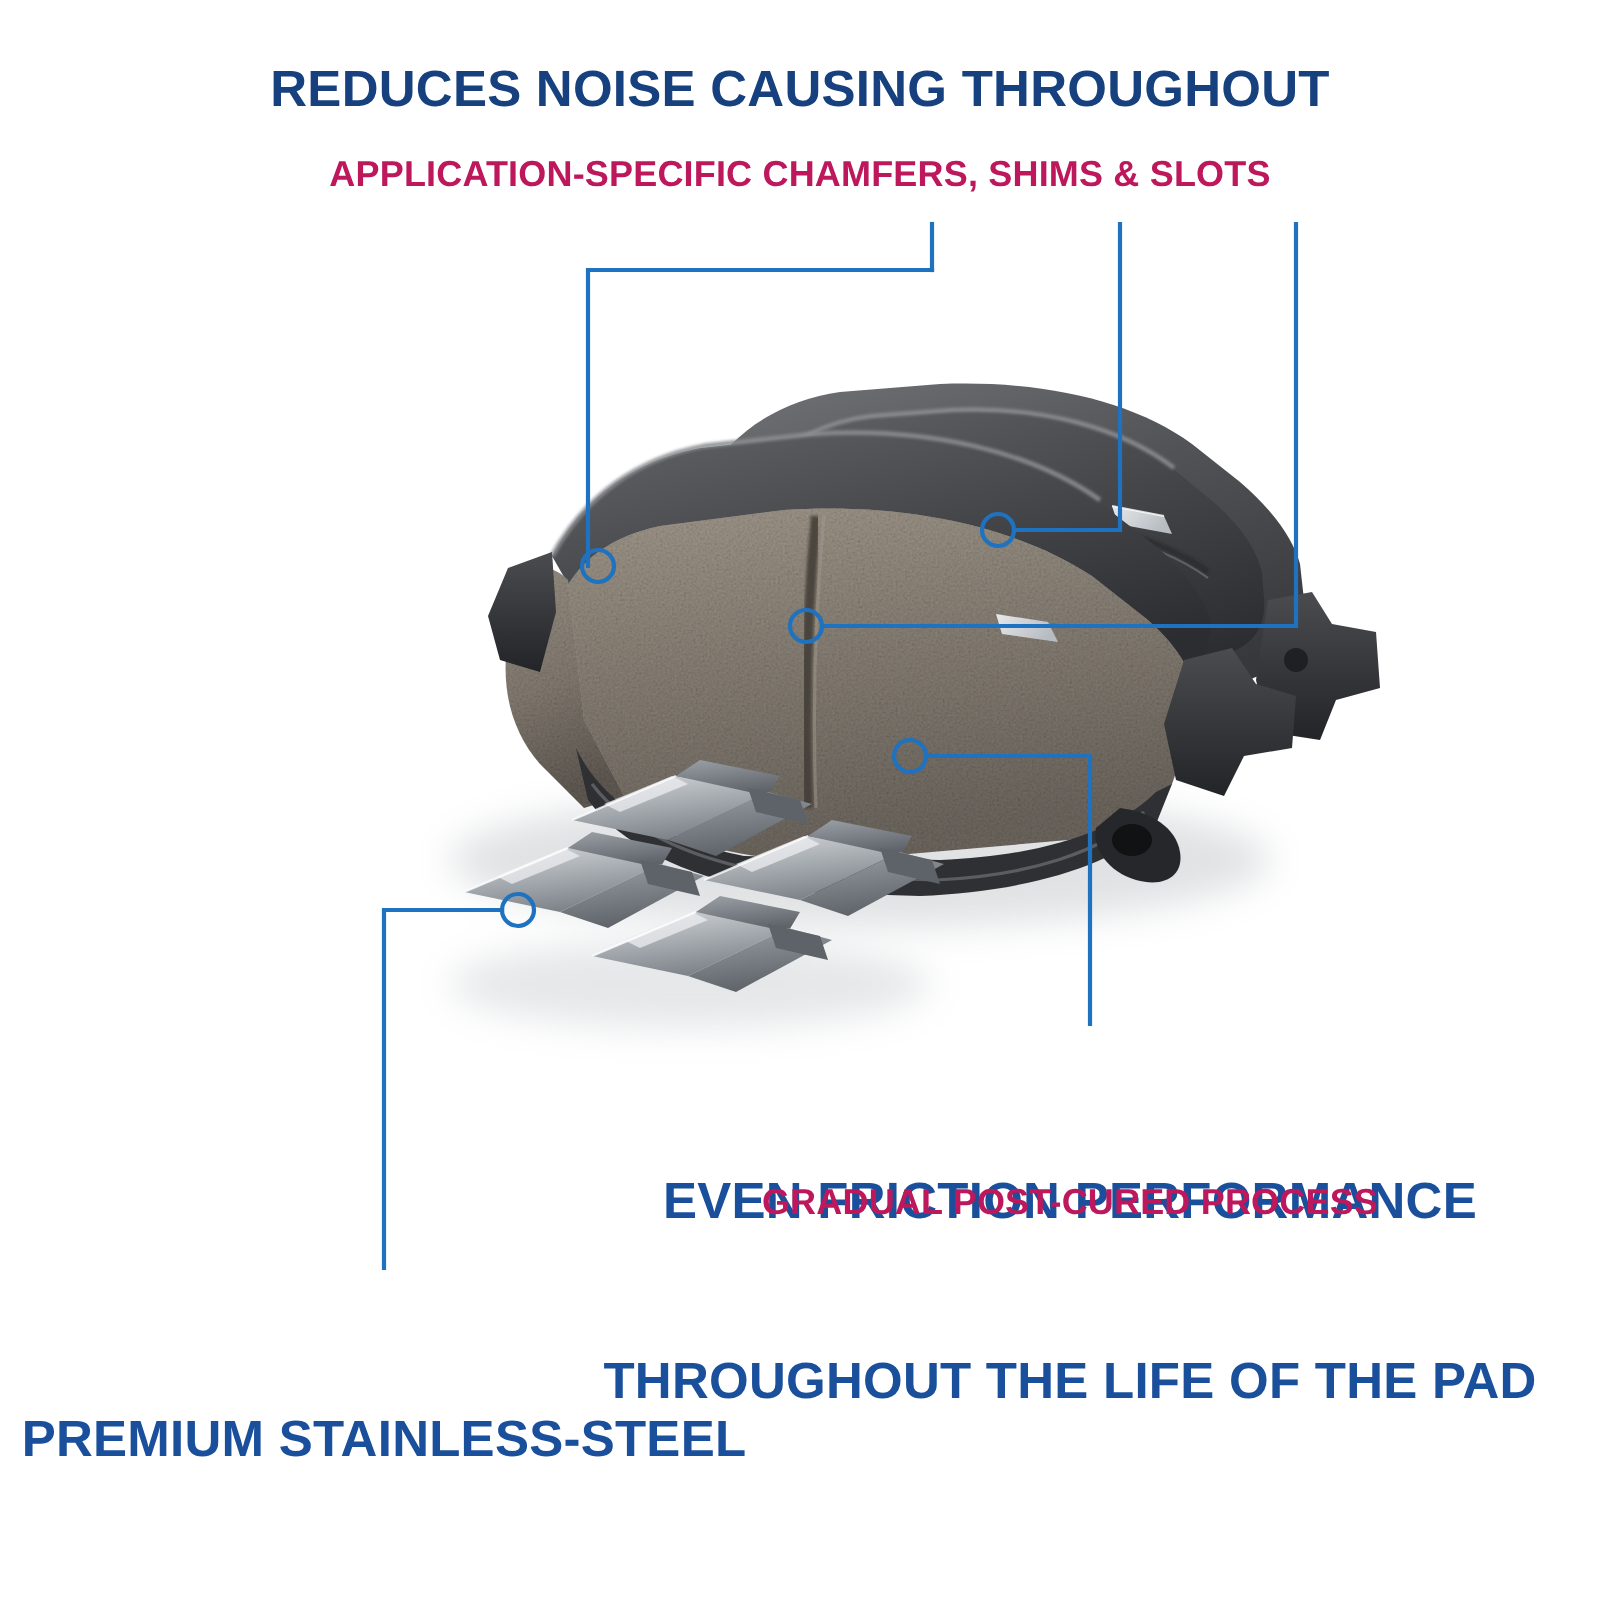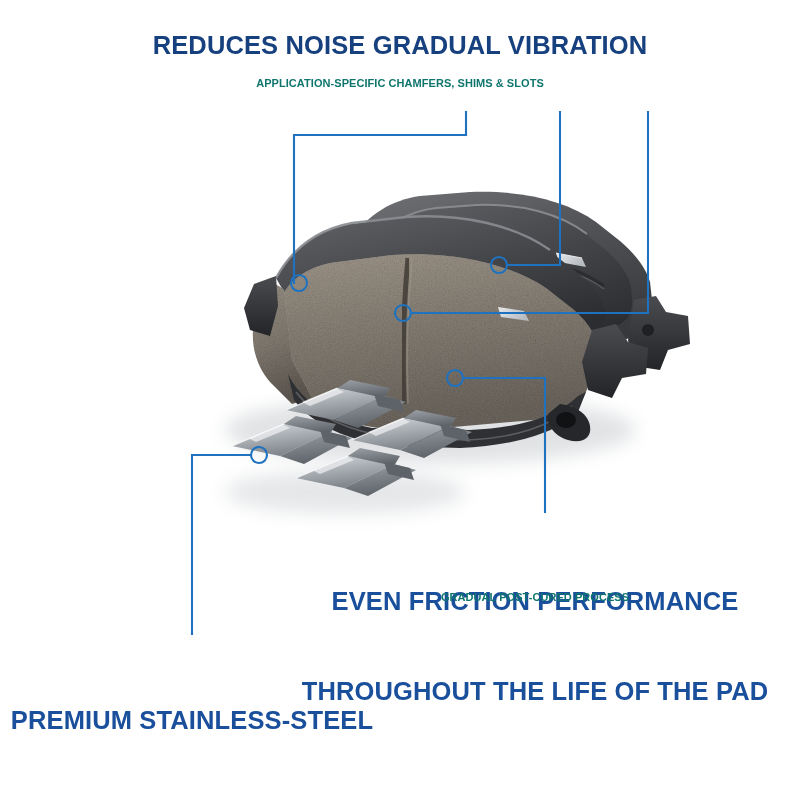--- a/index.html
+++ b/index.html
@@ -13,21 +13,21 @@
   #stage { position:absolute; inset:0; width:800px; height:800px; }
 
   
   .txt { position:absolute; text-align:center; white-space:pre; letter-spacing:.01em; }
   .headline {
     font-weight:700; color:#1a4f9c; font-size:25.5px;
     letter-spacing:.005em;
   }
   .headline.dark { color:#16407e; }
   .subhead {
-    font-weight:700; color:#0f766e; font-size:11px; letter-spacing:.005em;
+    font-weight:700; color:#be185d; font-size:18px; letter-spacing:.005em;
   }
   #t-top-head   { left:0; width:800px; top:31px; }
   #t-top-sub    { left:0; width:800px; top:77px; }
   #t-mid-head   { left:255px; width:560px; top:526px; line-height:30px; }
   #t-mid-sub    { left:255px; width:560px; top:591px; }
   #t-left-head  { left:-18px; width:420px; top:645px; line-height:30px; }
 
   
   #callouts { position:absolute; left:0; top:0; width:800px; height:800px; }
 
@@ -252,21 +252,21 @@
     </g>
     <g fill="none" stroke="#1f72bf" stroke-width="2.1">
       <circle cx="299" cy="283" r="8"></circle>
       <circle cx="499" cy="265" r="8"></circle>
       <circle cx="403" cy="313" r="8"></circle>
       <circle cx="455" cy="378" r="8"></circle>
       <circle cx="259" cy="455" r="8"></circle>
     </g>
   </svg>
 
-  <div class="txt headline dark" id="t-top-head">REDUCES NOISE GRADUAL VIBRATION</div>
+  <div class="txt headline dark" id="t-top-head">REDUCES NOISE CAUSING THROUGHOUT</div>
 
   <div class="txt subhead" id="t-top-sub">APPLICATION-SPECIFIC CHAMFERS, SHIMS &amp; SLOTS</div>
 
   <div id="t-mid-head" class="txt">
     <div class="headline">EVEN FRICTION PERFORMANCE</div>
     <div class="headline">THROUGHOUT THE LIFE OF THE PAD</div>
   </div>
 
   <div class="txt subhead" id="t-mid-sub">GRADUAL POST-CURED PROCESS</div>
 

